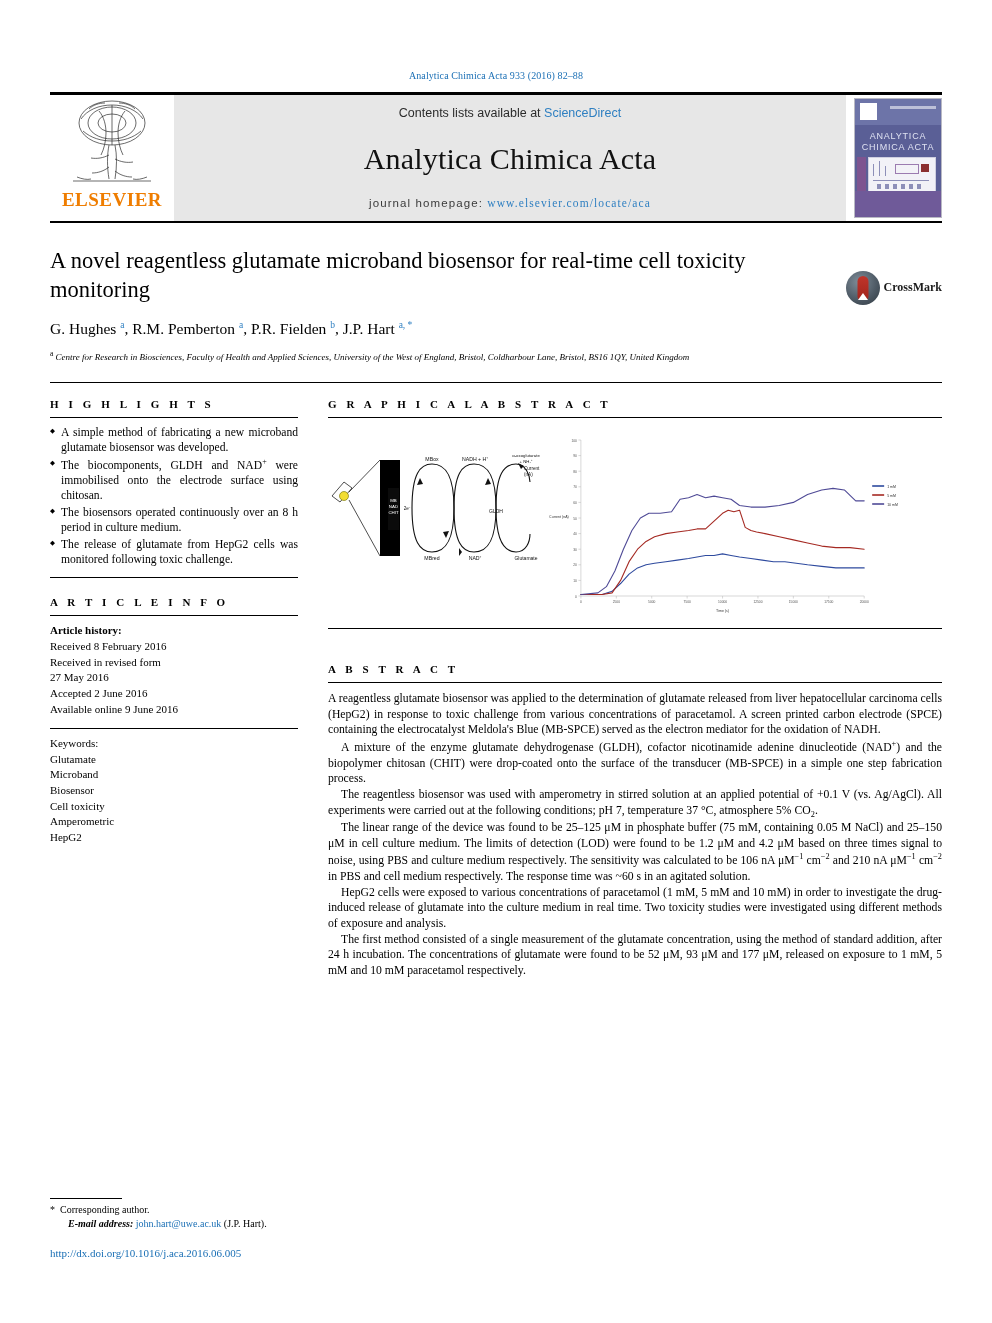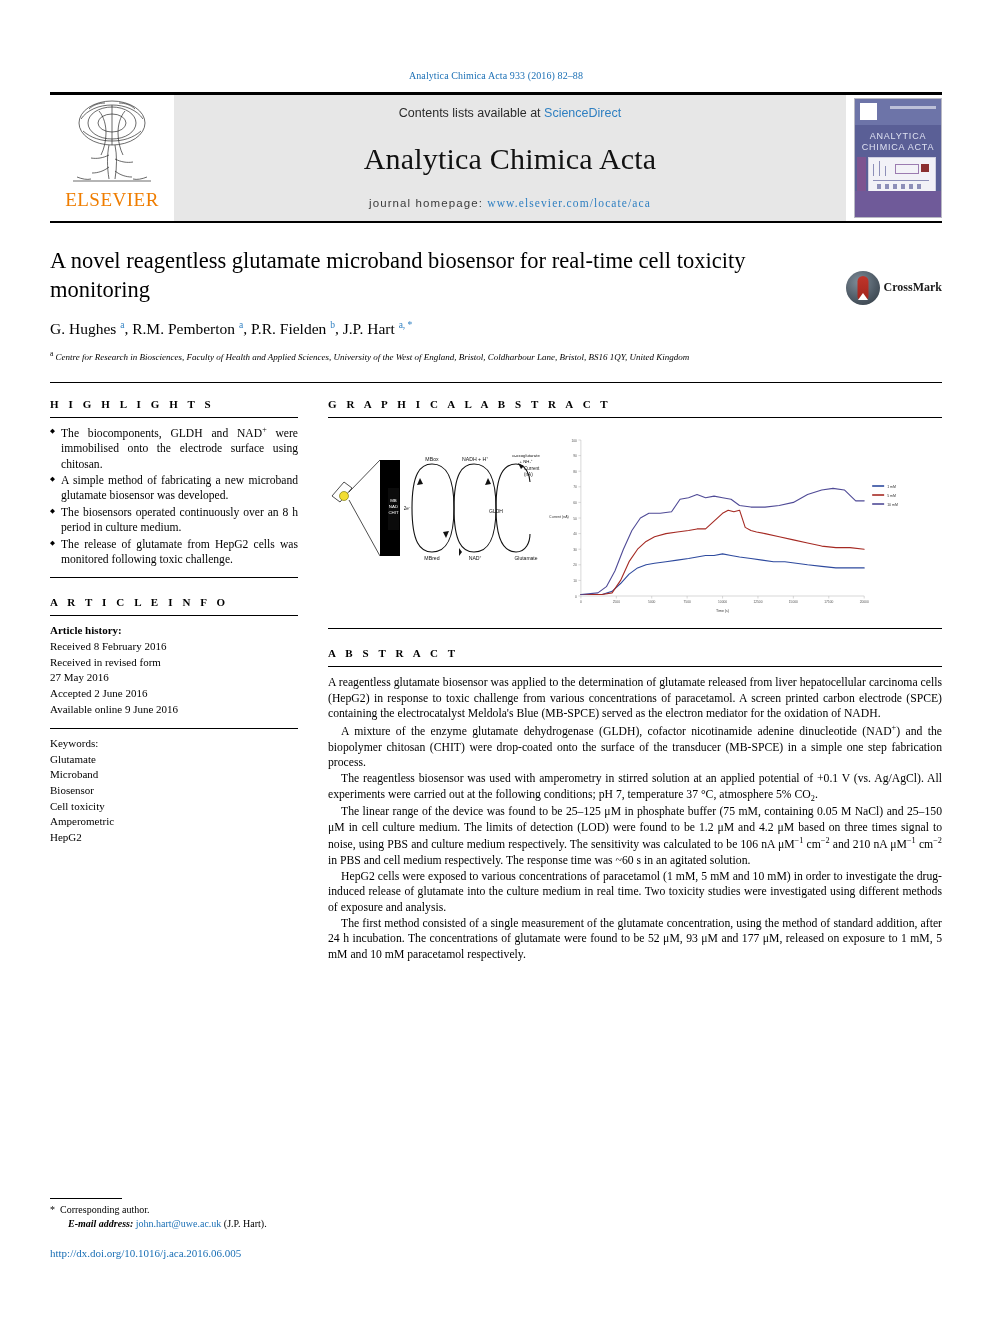--- a/index.html
+++ b/index.html
@@ -55,21 +55,21 @@
   }
   .elsevier-tree {
     width: 86px;
     height: 92px;
   }
   .elsevier-word {
     font-family: "Liberation Serif", serif;
     font-size: 19px;
     letter-spacing: .5px;
     color: #ef7d00;
-    font-weight: 400;
+    font-weight: 700;
     line-height: 1;
     margin-top: 1px;
   }
   .journal-band {
     flex: 1 1 auto;
     background: #e7e7e7;
     display: flex;
     flex-direction: column;
     align-items: center;
     justify-content: space-between;
@@ -415,22 +415,22 @@
 
   <div class="sec-rule"></div>
 
   <div class="cols">
 
     <div class="col-left">
 
       <div class="sec-head">H I G H L I G H T S</div>
       <div class="thin-rule"></div>
       <ul class="highlights">
+          <li>A simple method of fabricating a new microband glutamate biosensor was developed.</li>
           <li>The biocomponents, GLDH and NAD<sup>+</sup> were immobilised onto the electrode surface using chitosan.</li>
-          <li>A simple method of fabricating a new microband glutamate biosensor was developed.</li>
           <li>The biosensors operated continuously over an 8 h period in culture medium.</li>
           <li>The release of glutamate from HepG2 cells was monitored following toxic challenge.</li>
         </ul>
       <div class="thin-rule" style="margin-top:10px;"></div>
 
       <div class="sec-head" style="margin-top:18px;">A R T I C L E   I N F O</div>
       <div class="thin-rule"></div>
 
       <div class="info-block">
         <div class="it">Article history:</div>
@@ -570,21 +570,21 @@
                 <path d="M38.00 164.44 L55.04 162.88 L63.56 156.64 L72.08 141.04 L80.60 119.20 L89.12 100.48 L97.64 88.00 L106.16 83.32 L117.52 83.32 L128.88 81.76 L137.40 69.28 L145.92 67.72 L154.44 64.60 L162.96 67.72 L171.48 66.16 L180.00 67.72 L188.52 69.28 L197.04 75.52 L208.40 77.08 L222.60 77.08 L236.80 75.52 L251.00 72.40 L265.20 64.60 L279.40 59.92 L290.76 58.36 L302.12 59.92 L313.48 70.84 L322.00 70.84" fill="none" stroke="#4f4a96" stroke-width="1.1" stroke-linejoin="round" stroke-linecap="round"></path>
                 <line x1="330" y1="74" x2="342" y2="74" stroke="#4f4a96" stroke-width="1.6"></line>
                 <text x="345" y="75.6" font-size="3.6" font-family="Liberation Sans, sans-serif" fill="#333">10 mM</text>
               </svg>
           </div>
         </div>
       </div>
 
       <div class="thick-rule" style="margin-top:6px;"></div>
 
-      <div class="sec-head" style="margin-top:18px;font-family:Liberation Serif, serif;">A B S T R A C T</div>
+      <div class="sec-head" style="margin-top:34px;font-family:Liberation Serif, serif;">A B S T R A C T</div>
       <div class="thick-rule"></div>
 
       <div style="margin-top:8px;">
           <p class="abs-p first">A reagentless glutamate biosensor was applied to the determination of glutamate released from liver hepatocellular carcinoma cells (HepG2) in response to toxic challenge from various concentrations of paracetamol. A screen printed carbon electrode (SPCE) containing the electrocatalyst Meldola's Blue (MB-SPCE) served as the electron mediator for the oxidation of NADH.</p>
           <p class="abs-p">A mixture of the enzyme glutamate dehydrogenase (GLDH), cofactor nicotinamide adenine dinucleotide (NAD<sup>+</sup>) and the biopolymer chitosan (CHIT) were drop-coated onto the surface of the transducer (MB-SPCE) in a simple one step fabrication process.</p>
           <p class="abs-p">The reagentless biosensor was used with amperometry in stirred solution at an applied potential of +0.1 V (vs. Ag/AgCl). All experiments were carried out at the following conditions; pH 7, temperature 37 °C, atmosphere 5% CO<sub>2</sub>.</p>
           <p class="abs-p">The linear range of the device was found to be 25–125 μM in phosphate buffer (75 mM, containing 0.05 M NaCl) and 25–150 μM in cell culture medium. The limits of detection (LOD) were found to be 1.2 μM and 4.2 μM based on three times signal to noise, using PBS and culture medium respectively. The sensitivity was calculated to be 106 nA μM<sup>−1</sup> cm<sup>−2</sup> and 210 nA μM<sup>−1</sup> cm<sup>−2</sup> in PBS and cell medium respectively. The response time was ~60 s in an agitated solution.</p>
           <p class="abs-p">HepG2 cells were exposed to various concentrations of paracetamol (1 mM, 5 mM and 10 mM) in order to investigate the drug-induced release of glutamate into the culture medium in real time. Two toxicity studies were investigated using different methods of exposure and analysis.</p>
           <p class="abs-p">The first method consisted of a single measurement of the glutamate concentration, using the method of standard addition, after 24 h incubation. The concentrations of glutamate were found to be 52 μM, 93 μM and 177 μM, released on exposure to 1 mM, 5 mM and 10 mM paracetamol respectively.</p>
         </div>

